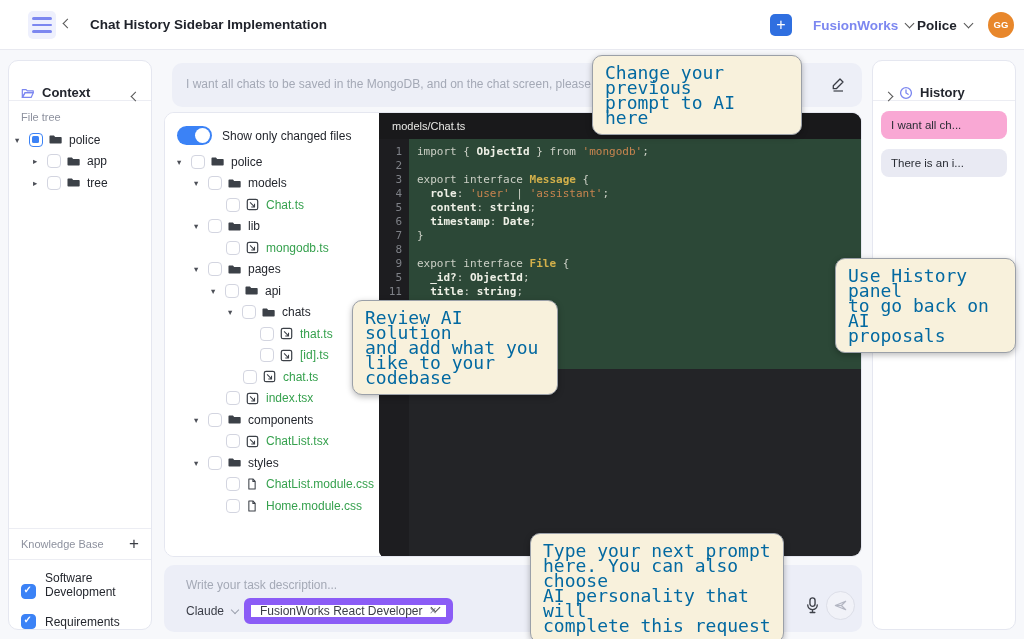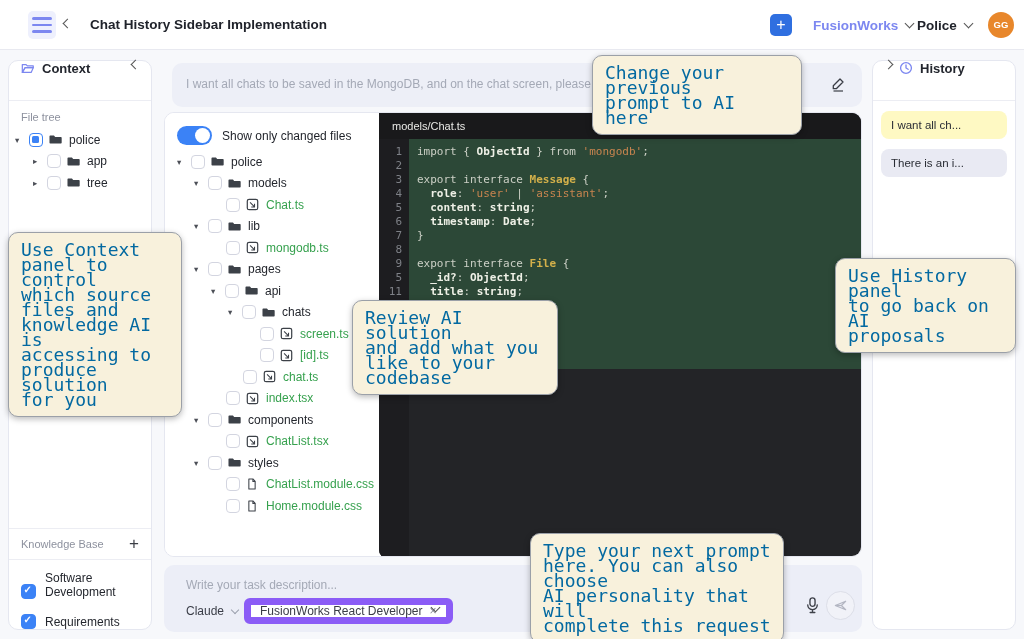--- a/index.html
+++ b/index.html
@@ -22,21 +22,21 @@
   .proj-dd .lbl { color:#7c87f0; font-weight:bold; font-size:13.5px; }
   .ws-dd { position:absolute; left:917px; top:0; height:50px; display:flex; align-items:center; gap:8px; cursor:pointer; }
   .ws-dd .lbl { color:#20232b; font-weight:bold; font-size:13.5px; }
   .avatar { position:absolute; left:988px; top:12px; width:26px; height:26px; border-radius:50%; background:#e8872b; color:#fff; font-size:9.5px; font-weight:bold; text-align:center; line-height:26px; cursor:pointer; }
 
   
   .card { position:absolute; background:#fff; border:1px solid #e5e7f0; border-radius:10px; }
 
   
   #ctx-panel { left:8px; top:60px; width:144px; height:570px; z-index:2; }
-  .panel-head { height:40px; border-bottom:1px solid #ecedf3; display:flex; align-items:flex-start; padding:0 12px; gap:7px; }
+  .panel-head { height:40px; border-bottom:1px solid #ecedf3; display:flex; align-items:flex-end; padding:0 12px; gap:7px; }
   .panel-head .ttl { font-size:13px; font-weight:bold; color:#23262e; flex:1; }
   .sec-label { font-size:11px; color:#8d919e; padding:10px 12px 6px 12px; }
   .trow { display:flex; align-items:center; height:21.5px; gap:6px; font-size:12px; color:#24272e; cursor:pointer; }
   .caret { width:8px; font-size:8.5px; color:#4c4f57; flex:0 0 auto; }
   .cb { width:14px; height:14px; border-radius:4px; border:1.4px solid #d3d5e0; background:#fff; flex:0 0 auto; position:relative; }
   .cb.checked { background:#3b82f6; border-color:#3b82f6; }
   .cb.checked:after { content:"✓"; position:absolute; left:1.5px; top:-1px; color:#fff; font-size:10px; font-weight:bold; }
   .cb.indet { border-color:#3b82f6; }
   .cb.indet:after { content:""; position:absolute; left:2px; top:2px; width:7px; height:7px; background:#3b82f6; border-radius:1.5px; }
   .ticon { width:14px; height:14px; flex:0 0 auto; display:flex; align-items:center; }
@@ -75,21 +75,21 @@
   .model-dd .chev, .chip-chev .chev { border-color:#9ba0ad; padding:2.5px; }
   .chip { position:absolute; left:80px; top:33px; height:26px; background:#fff; border:7px solid #8b5cf6; border-radius:6px; display:flex; align-items:center; gap:7px; padding:0 9px; font-size:12px; color:#3a3d47; cursor:pointer; }
   .chip .x { color:#8a8e9a; font-size:12px; cursor:pointer; }
   .chip-chev { position:absolute; left:268px; top:42px; cursor:pointer; }
   .mic-btn { position:absolute; left:642px; top:32px; cursor:pointer; }
   .send-btn { position:absolute; left:662px; top:26px; width:29px; height:29px; border-radius:50%; background:#f1f2f8; border:1px solid #dcdee8; display:flex; align-items:center; justify-content:center; cursor:pointer; }
 
   
   #hist-panel { left:872px; top:60px; width:144px; height:570px; z-index:2; }
   .hist-item { margin:10px 8px 0 8px; border-radius:8px; padding:8px 10px; font-size:11.5px; color:#2a2d35; cursor:pointer; }
-  .hist-item:nth-child(1) { background:#fef9c3; }
+  .hist-item:nth-child(1) { background:#f9a8d4; }
   .hist-item:nth-child(2) { background:#e9eaf3; }
 
   
   .callout { position:absolute; background:#f8f1dc; border:1px solid #9ba0a8; border-radius:10px; box-shadow:0 2px 6px rgba(0,0,0,.28); font-family:"DejaVu Sans Mono", monospace; font-size:18px; line-height:15px; color:#0369a1; padding:9px 12px; white-space:pre-line; z-index:10; }
   #co-prompt { left:592px; top:55px; width:210px; }
   #co-context { left:8px; top:232px; width:174px; }
   #co-review { left:352px; top:300px; width:206px; }
   #co-history { left:835px; top:258px; width:181px; }
   #co-task { left:530px; top:533px; width:254px; }
 </style>
@@ -278,21 +278,21 @@
             <span>chats</span>
           </div>
           <div class="trow" style="padding-left: 95px;">
             <span class="cb"></span>
             <span class="ticon">
               <svg width="13" height="13" viewBox="0 0 16 16">
                 <rect x="1.6" y="1.6" width="12.8" height="12.8" rx="2.2" fill="none" stroke="#3c4148" stroke-width="1.5"></rect>
                 <path d="M5 5.5l5.5 5.5M10.5 7v4h-4" fill="none" stroke="#3c4148" stroke-width="1.3"></path>
               </svg>
             </span>
-            <span class="green-file">screen.ts</span>
+            <span class="green-file">that.ts</span>
           </div>
           <div class="trow" style="padding-left: 95px;">
             <span class="cb"></span>
             <span class="ticon">
               <svg width="13" height="13" viewBox="0 0 16 16">
                 <rect x="1.6" y="1.6" width="12.8" height="12.8" rx="2.2" fill="none" stroke="#3c4148" stroke-width="1.5"></rect>
                 <path d="M5 5.5l5.5 5.5M10.5 7v4h-4" fill="none" stroke="#3c4148" stroke-width="1.3"></path>
               </svg>
             </span>
             <span class="green-file">[id].ts</span>
@@ -442,28 +442,20 @@
       <span class="ttl">History</span>
     </div>
     <div id="hist-items">
         <div class="hist-item">I want all ch...</div>
         <div class="hist-item">There is an i...</div>
       </div>
   </div>
 
   <div class="callout" id="co-prompt">Change your previous
 prompt to AI here</div>
-  <div class="callout" id="co-context">Use Context
-panel to control
-which source
-files and
-knowledge AI is
-accessing to
-produce solution
-for you</div>
   <div class="callout" id="co-review">Review AI solution
 and add what you
 like to your
 codebase</div>
   <div class="callout" id="co-history">Use History panel
 to go back on AI
 proposals</div>
   <div class="callout" id="co-task">Type your next prompt
 here. You can also choose
 AI personality that will

